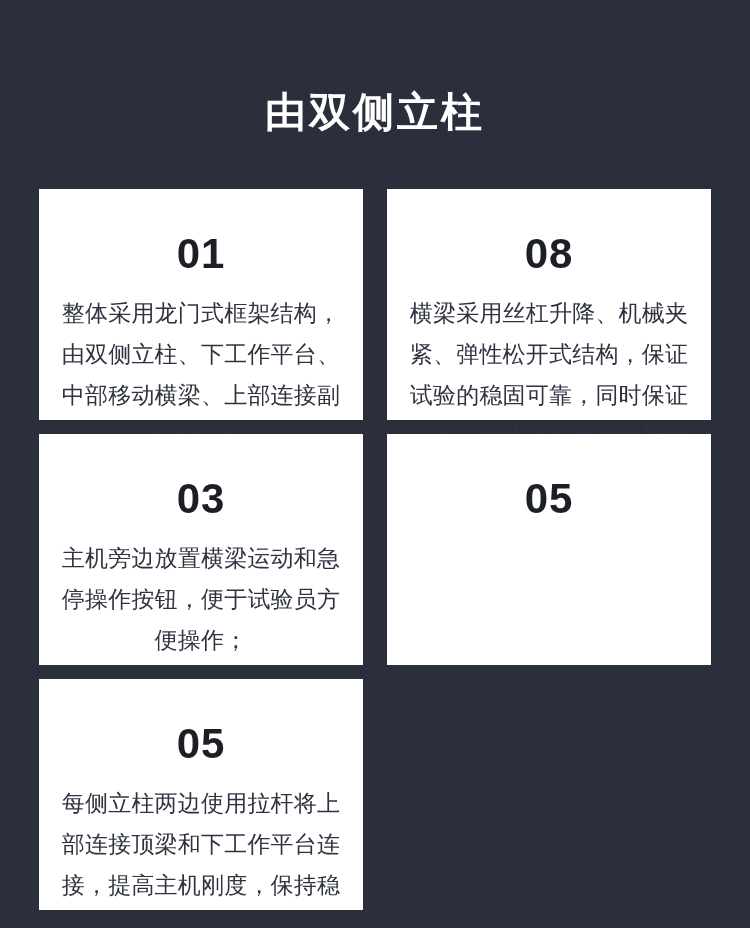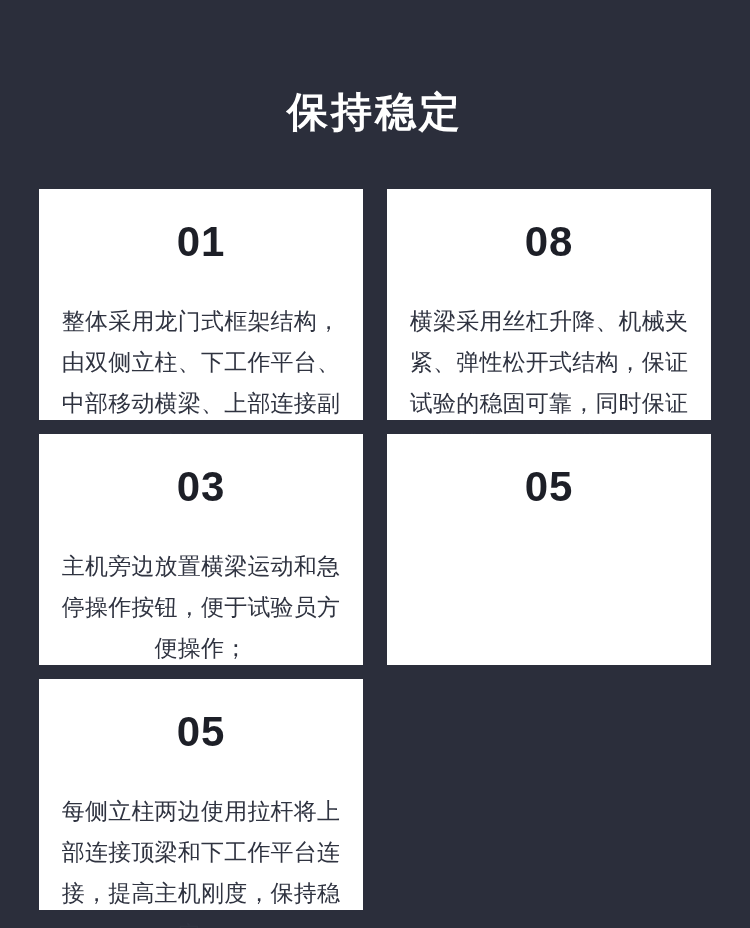--- a/index.html
+++ b/index.html
@@ -35,25 +35,24 @@
     width: 672px;
     display: grid;
     grid-template-columns: 324px 324px;
     grid-template-rows: 231px 231px 231px;
     column-gap: 24px;
     row-gap: 14px;
   }
   .card {
     background: #ffffff;
     box-sizing: border-box;
-    padding: 30px 22px 18px 22px;
+    padding: 42px 22px 18px 22px;
     display: flex;
     flex-direction: column;
     align-items: center;
-    gap: 20px;
   }
   .card-number {
     color: #1d1f27;
     font-size: 42px;
     font-weight: bold;
     letter-spacing: 1px;
     line-height: 1.1;
     margin-bottom: 16px;
   }
   .card-text {
@@ -62,21 +61,21 @@
     line-height: 1.78;
     text-align: center;
     letter-spacing: 0.2px;
   }
 </style>
 </head>
 <body>
 
 <div class="page">
 
-  <div class="page-title">保持稳定</div>
+  <div class="page-title">由双侧立柱</div>
 
   <div class="grid">
 
     <div class="card">
       <div class="card-number">01</div>
       <div class="card-text">整体采用龙门式框架结构，由双侧立柱、下工作平台、中部移动横梁、上部连接副顶梁构成；</div>
     </div>
 
     <div class="card">
       <div class="card-number">08</div>

